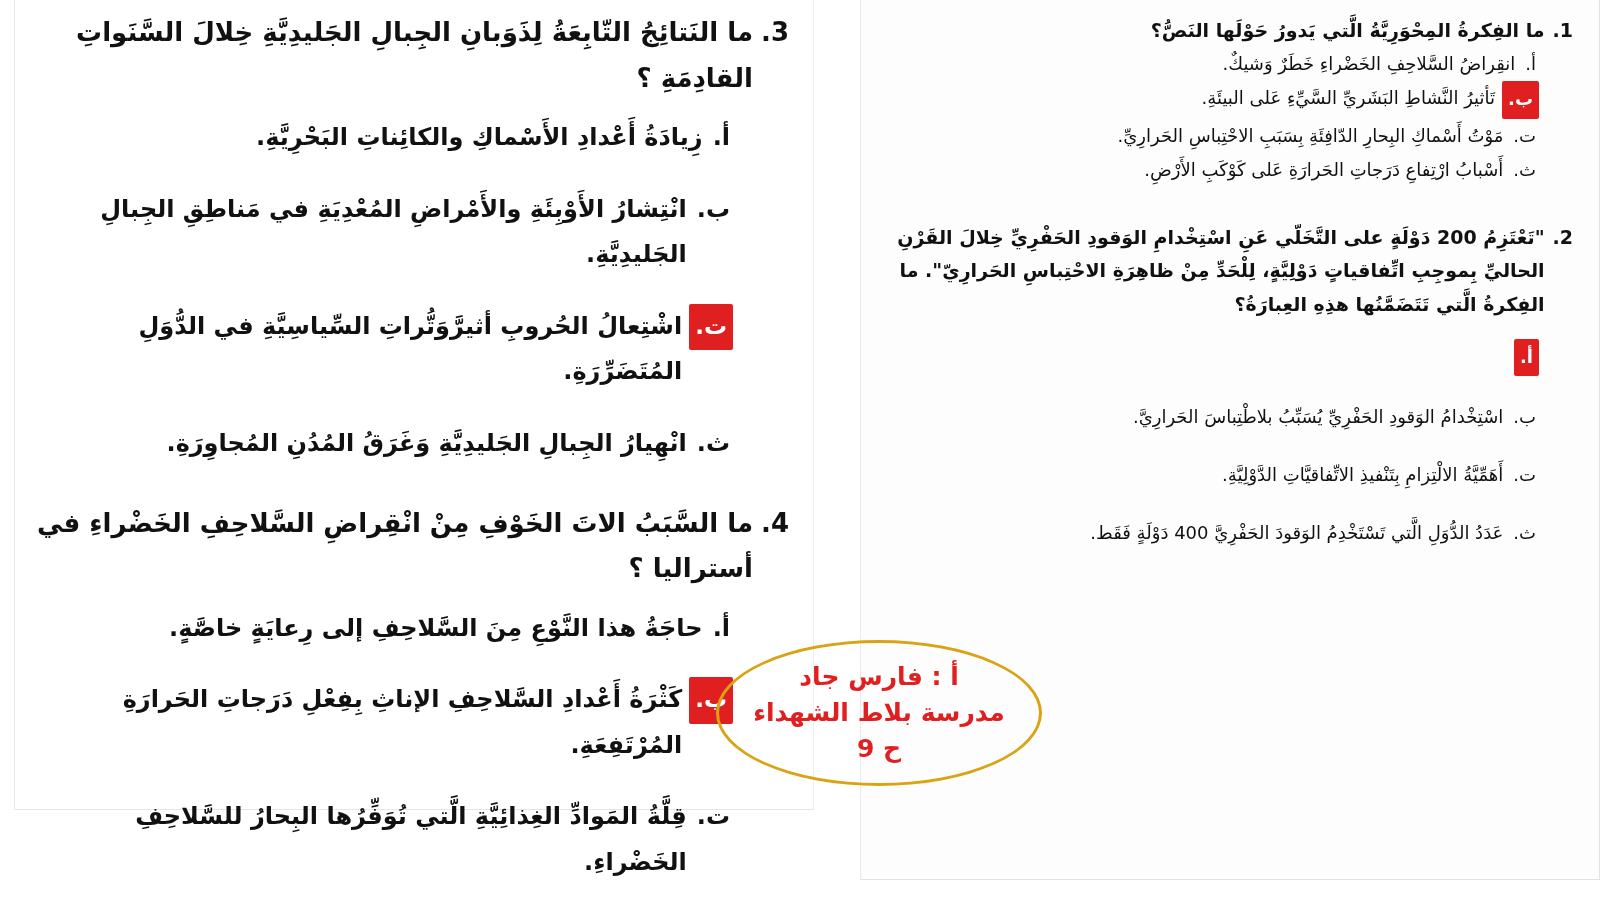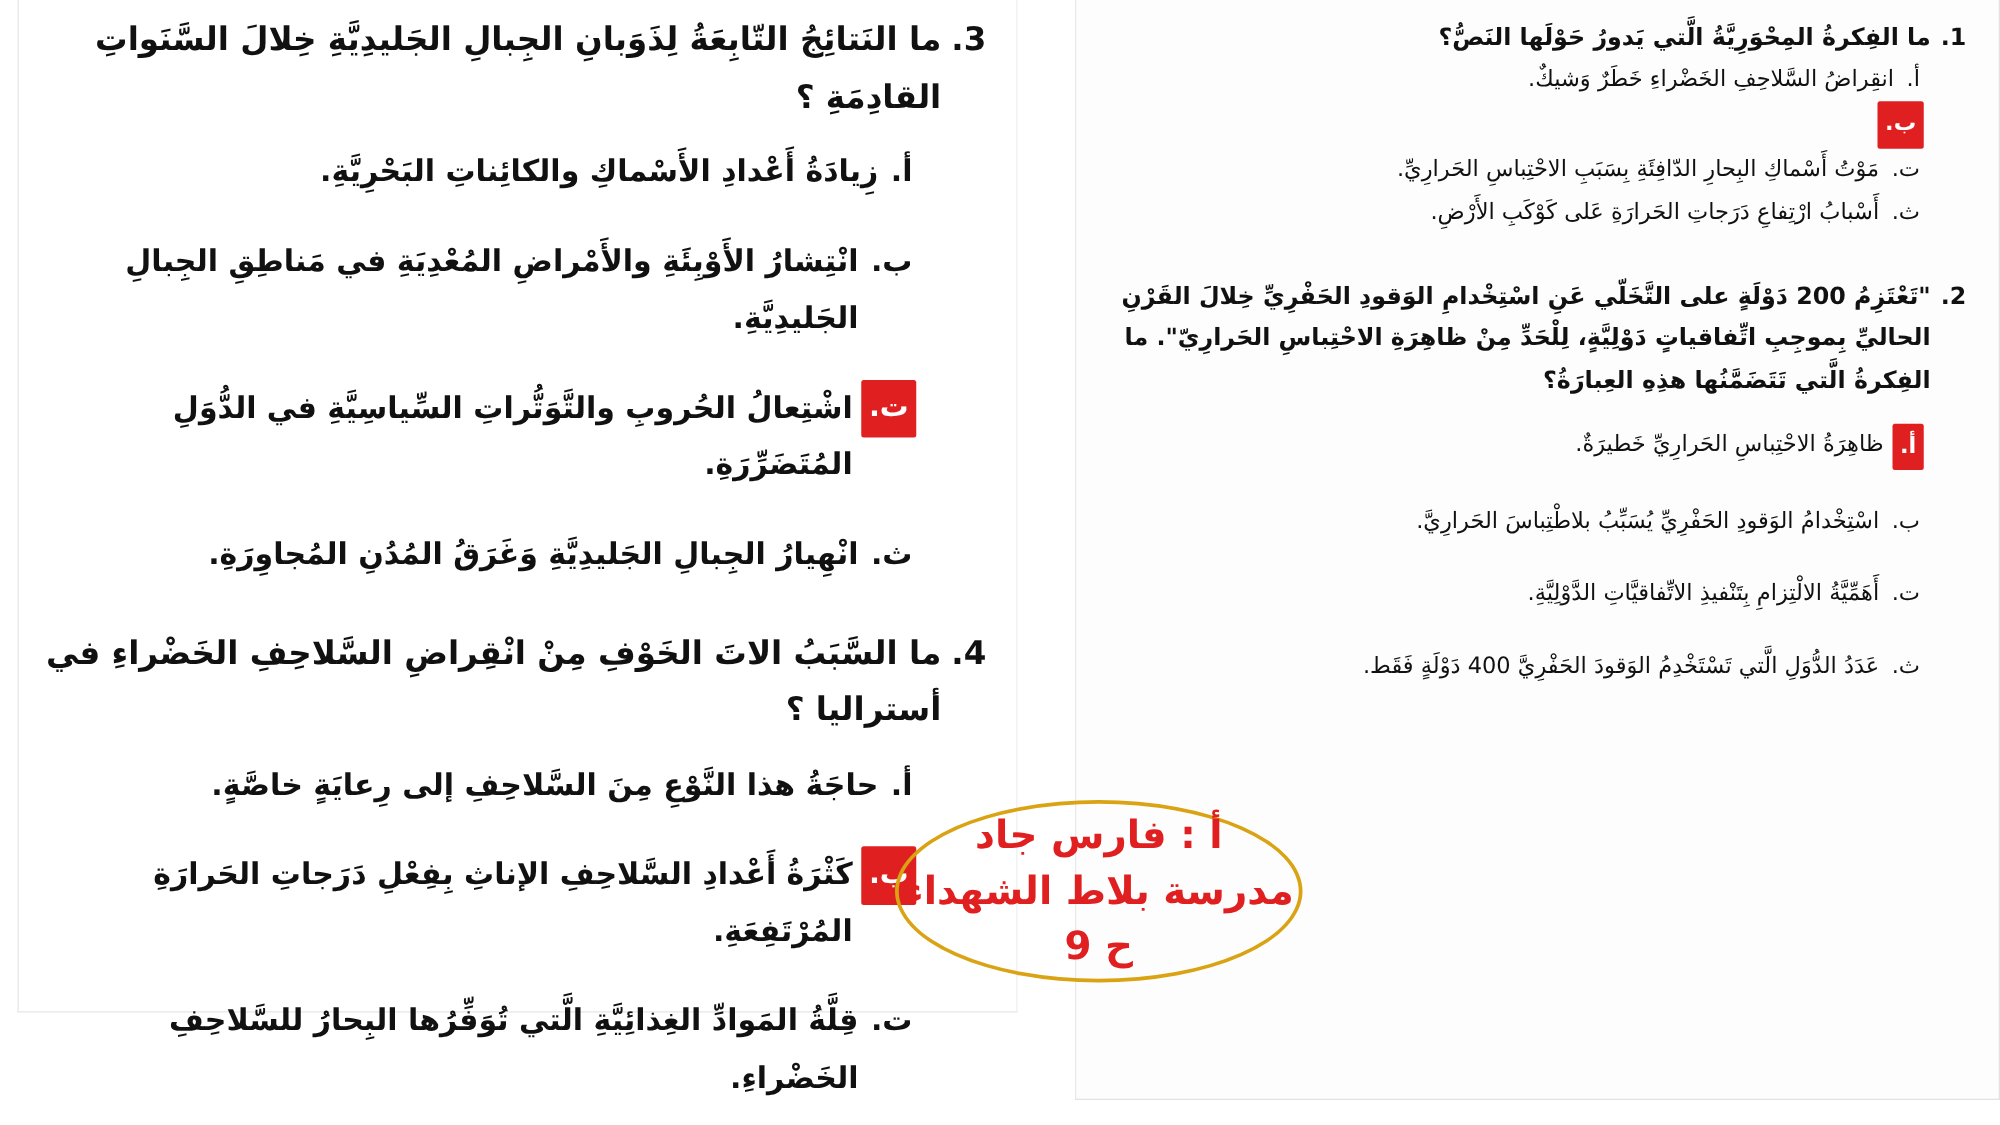--- a/index.html
+++ b/index.html
@@ -105,21 +105,21 @@
     width: 320px;
     height: 140px;
     border: 3px solid #d9a313;
     border-radius: 50%;
     display: flex;
     flex-direction: column;
     align-items: center;
     justify-content: center;
     color: #e02020;
     font-weight: bold;
-    font-size: 31px;
+    font-size: 25px;
     line-height: 1.45;
     background: transparent;
     text-align: center;
     z-index: 5;
   }
   .stamp div { white-space: nowrap; }
 </style>
 </head>
 <body>
 
@@ -132,41 +132,41 @@
         <span class="qnum">1.</span>
         <span class="qtext">ما الفِكرةُ المِحْوَرِيَّةُ الَّتي يَدورُ حَوْلَها النَصُّ؟</span>
       </div>
       <ul class="choices">
         <li class="choice">
           <span class="clabel">أ.</span>
           <span class="ctext">انقِراضُ السَّلاحِفِ الخَضْراءِ خَطَرٌ وَشيكٌ.</span>
         </li>
         <li class="choice">
           <span class="clabel hl">ب.</span>
+          <span class="ctext">تَأثيرُ النَّشاطِ البَشَريِّ السَّيِّءِ عَلى البيئَةِ.</span>
         </li>
         <li class="choice">
           <span class="clabel">ت.</span>
           <span class="ctext">مَوْتُ أَسْماكِ البِحارِ الدّافِئَةِ بِسَبَبِ الاحْتِباسِ الحَرارِيِّ.</span>
         </li>
         <li class="choice">
           <span class="clabel">ث.</span>
           <span class="ctext">أَسْبابُ ارْتِفاعِ دَرَجاتِ الحَرارَةِ عَلى كَوْكَبِ الأَرْضِ.</span>
         </li>
       </ul>
     </div>
 
     <div class="qblock" style="margin-top:34px;">
       <div class="qhead">
         <span class="qnum">2.</span>
         <span class="qtext">"تَعْتَزِمُ 200 دَوْلَةٍ على التَّخَلّي عَنِ اسْتِخْدامِ الوَقودِ الحَفْرِيِّ خِلالَ القَرْنِ الحاليِّ بِموجِبِ اتِّفاقياتٍ دَوْلِيَّةٍ، لِلْحَدِّ مِنْ ظاهِرَةِ الاحْتِباسِ الحَرارِيّ". ما الفِكرةُ الَّتي تَتَضَمَّنُها هذِهِ العِبارَةُ؟</span>
       </div>
       <ul class="choices" style="margin-top:18px;">
         <li class="choice" style="margin-bottom:24px;">
           <span class="clabel hl">أ.</span>
-          <span class="ctext">ظاهِرَةُ الاحْتِباسِ الحَرارِيِّ خَطيرَةٌ.</span>
         </li>
         <li class="choice" style="margin-bottom:24px;">
           <span class="clabel">ب.</span>
           <span class="ctext">اسْتِخْدامُ الوَقودِ الحَفْرِيِّ يُسَبِّبُ بلاطْتِباسَ الحَرارِيَّ.</span>
         </li>
         <li class="choice" style="margin-bottom:24px;">
           <span class="clabel">ت.</span>
           <span class="ctext">أَهَمِّيَّةُ الالْتِزامِ بِتَنْفيذِ الاتِّفاقيَّاتِ الدَّوْلِيَّةِ.</span>
         </li>
         <li class="choice">
@@ -189,21 +189,21 @@
         <li class="choice">
           <span class="clabel">أ.</span>
           <span class="ctext">زِيادَةُ أَعْدادِ الأَسْماكِ والكائِناتِ البَحْرِيَّةِ.</span>
         </li>
         <li class="choice">
           <span class="clabel">ب.</span>
           <span class="ctext">انْتِشارُ الأَوْبِئَةِ والأَمْراضِ المُعْدِيَةِ في مَناطِقِ الجِبالِ الجَليدِيَّةِ.</span>
         </li>
         <li class="choice">
           <span class="clabel hl">ت.</span>
-          <span class="ctext">اشْتِعالُ الحُروبِ والتَّوَتُّراتِ السِّياسِيَّةِ في الدُّوَلِ المُتَضَرِّرَةِ.</span>
+          <span class="ctext">اشْتِعالُ الحُروبِ أثيرَّوَتُّراتِ السِّياسِيَّةِ في الدُّوَلِ المُتَضَرِّرَةِ.</span>
         </li>
         <li class="choice">
           <span class="clabel">ث.</span>
           <span class="ctext">انْهِيارُ الجِبالِ الجَليدِيَّةِ وَغَرَقُ المُدُنِ المُجاوِرَةِ.</span>
         </li>
       </ul>
     </div>
 
     <div class="qblock">
       <div class="qhead">

